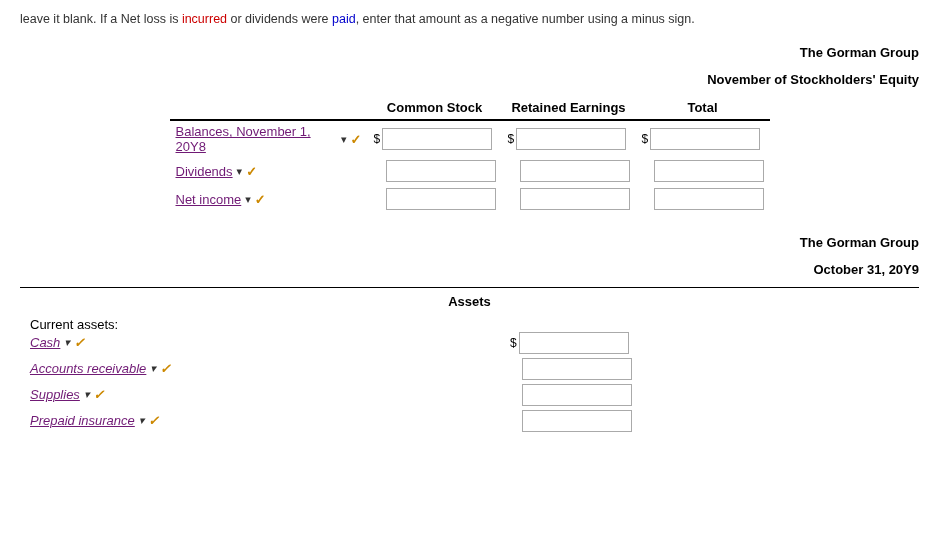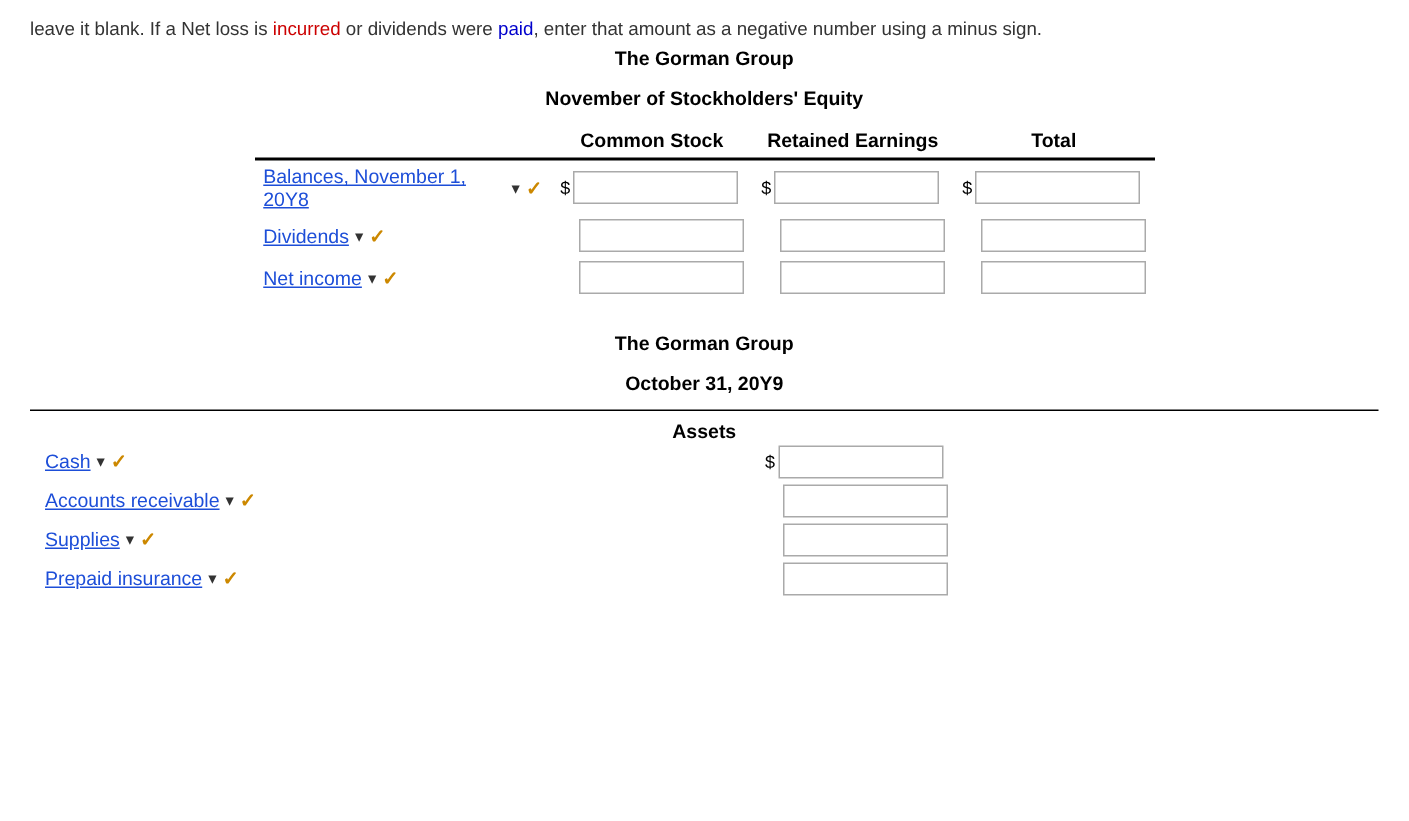--- a/index.html
+++ b/index.html
@@ -11,28 +11,29 @@
       width: 939px;
       min-height: 547px;
       overflow-x: hidden;
     }
     .page-container {
       padding: 10px 20px;
     }
     .instruction-text {
       color: #333;
       font-size: 12.5px;
+      margin-bottom: 14px;
       line-height: 1.5;
     }
     .instruction-text span.red { color: #c00; }
     .instruction-text span.blue { color: #00c; }
 
     
     .section-title {
-      text-align: center;
+      text-align: right;
       font-weight: bold;
       font-size: 13px;
       line-height: 1.6;
       margin-bottom: 6px;
     }
     .equity-table {
       width: 600px;
       margin: 0 auto 20px auto;
       border-collapse: collapse;
     }
@@ -56,21 +57,21 @@
     }
     .equity-table tbody tr.border-bottom td {
       border-bottom: 2px solid #000;
     }
     .row-label {
       display: flex;
       align-items: center;
       gap: 4px;
     }
     .row-label a {
-      color: #1d4ed8;
+      color: #701a75;
       text-decoration: underline;
       cursor: pointer;
       font-size: 13px;
     }
     .dropdown-arrow {
       color: #333;
       font-size: 11px;
       cursor: pointer;
     }
     .check-mark {
@@ -111,20 +112,21 @@
       margin: 6px 0 2px 0;
     }
     .asset-row {
       display: flex;
       align-items: center;
       margin-bottom: 4px;
       padding-left: 10px;
     }
     .asset-row .row-label {
       width: 220px;
+      font-style: italic;
     }
     .asset-input-area {
       display: flex;
       align-items: center;
       margin-left: 260px;
     }
     .asset-input-area .dollar-sign {
       margin-right: 2px;
     }
 
@@ -213,20 +215,21 @@
 
 
   <div class="balance-sheet-container">
     <div class="section-title">The Gorman Group</div>
     <div class="section-title">October 31, 20Y9</div>
 
     <hr class="divider-line">
 
     <div class="balance-section-header">Assets</div>
 
+    <div style="margin-top: 8px; margin-left: 10px; font-size:13px;">Current assets:</div>
 
     <div class="asset-row">
       <div class="row-label" style="width:220px;">
         <a>Cash</a>
         <span class="dropdown-arrow">▾</span>
         <span class="check-mark">✓</span>
       </div>
       <div class="asset-input-area">
         <span class="dollar-sign">$</span>
         <input type="text" value="" style="">

